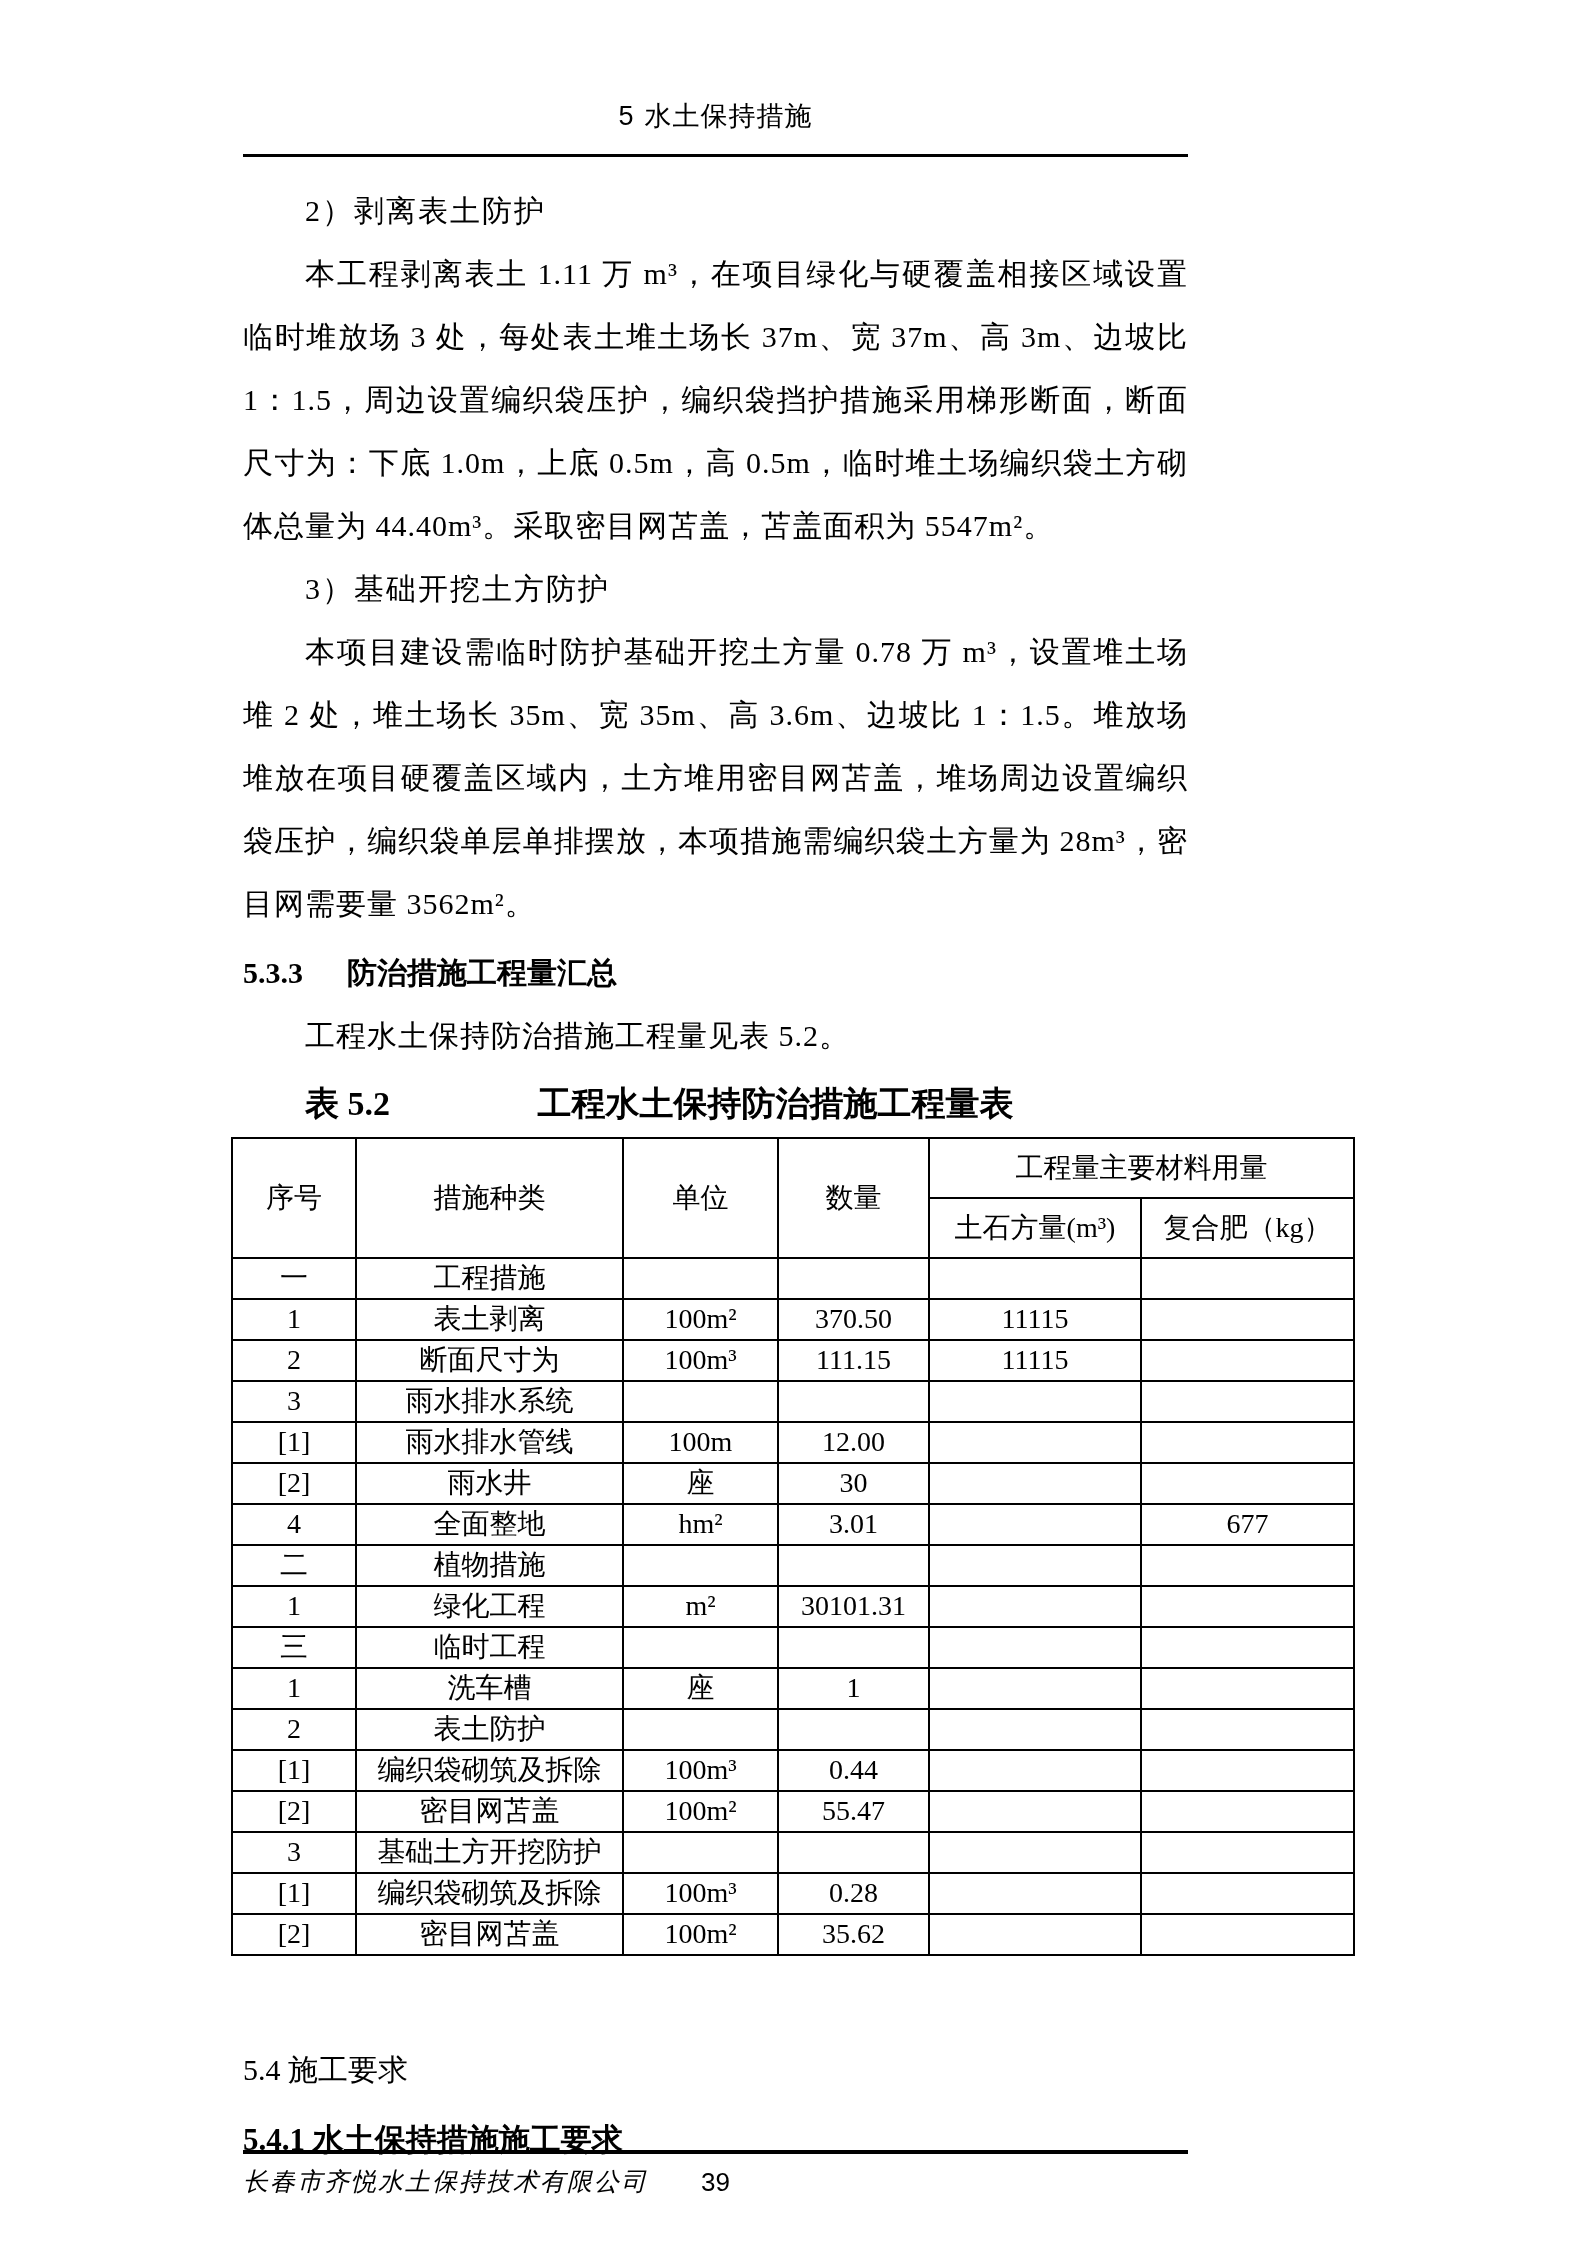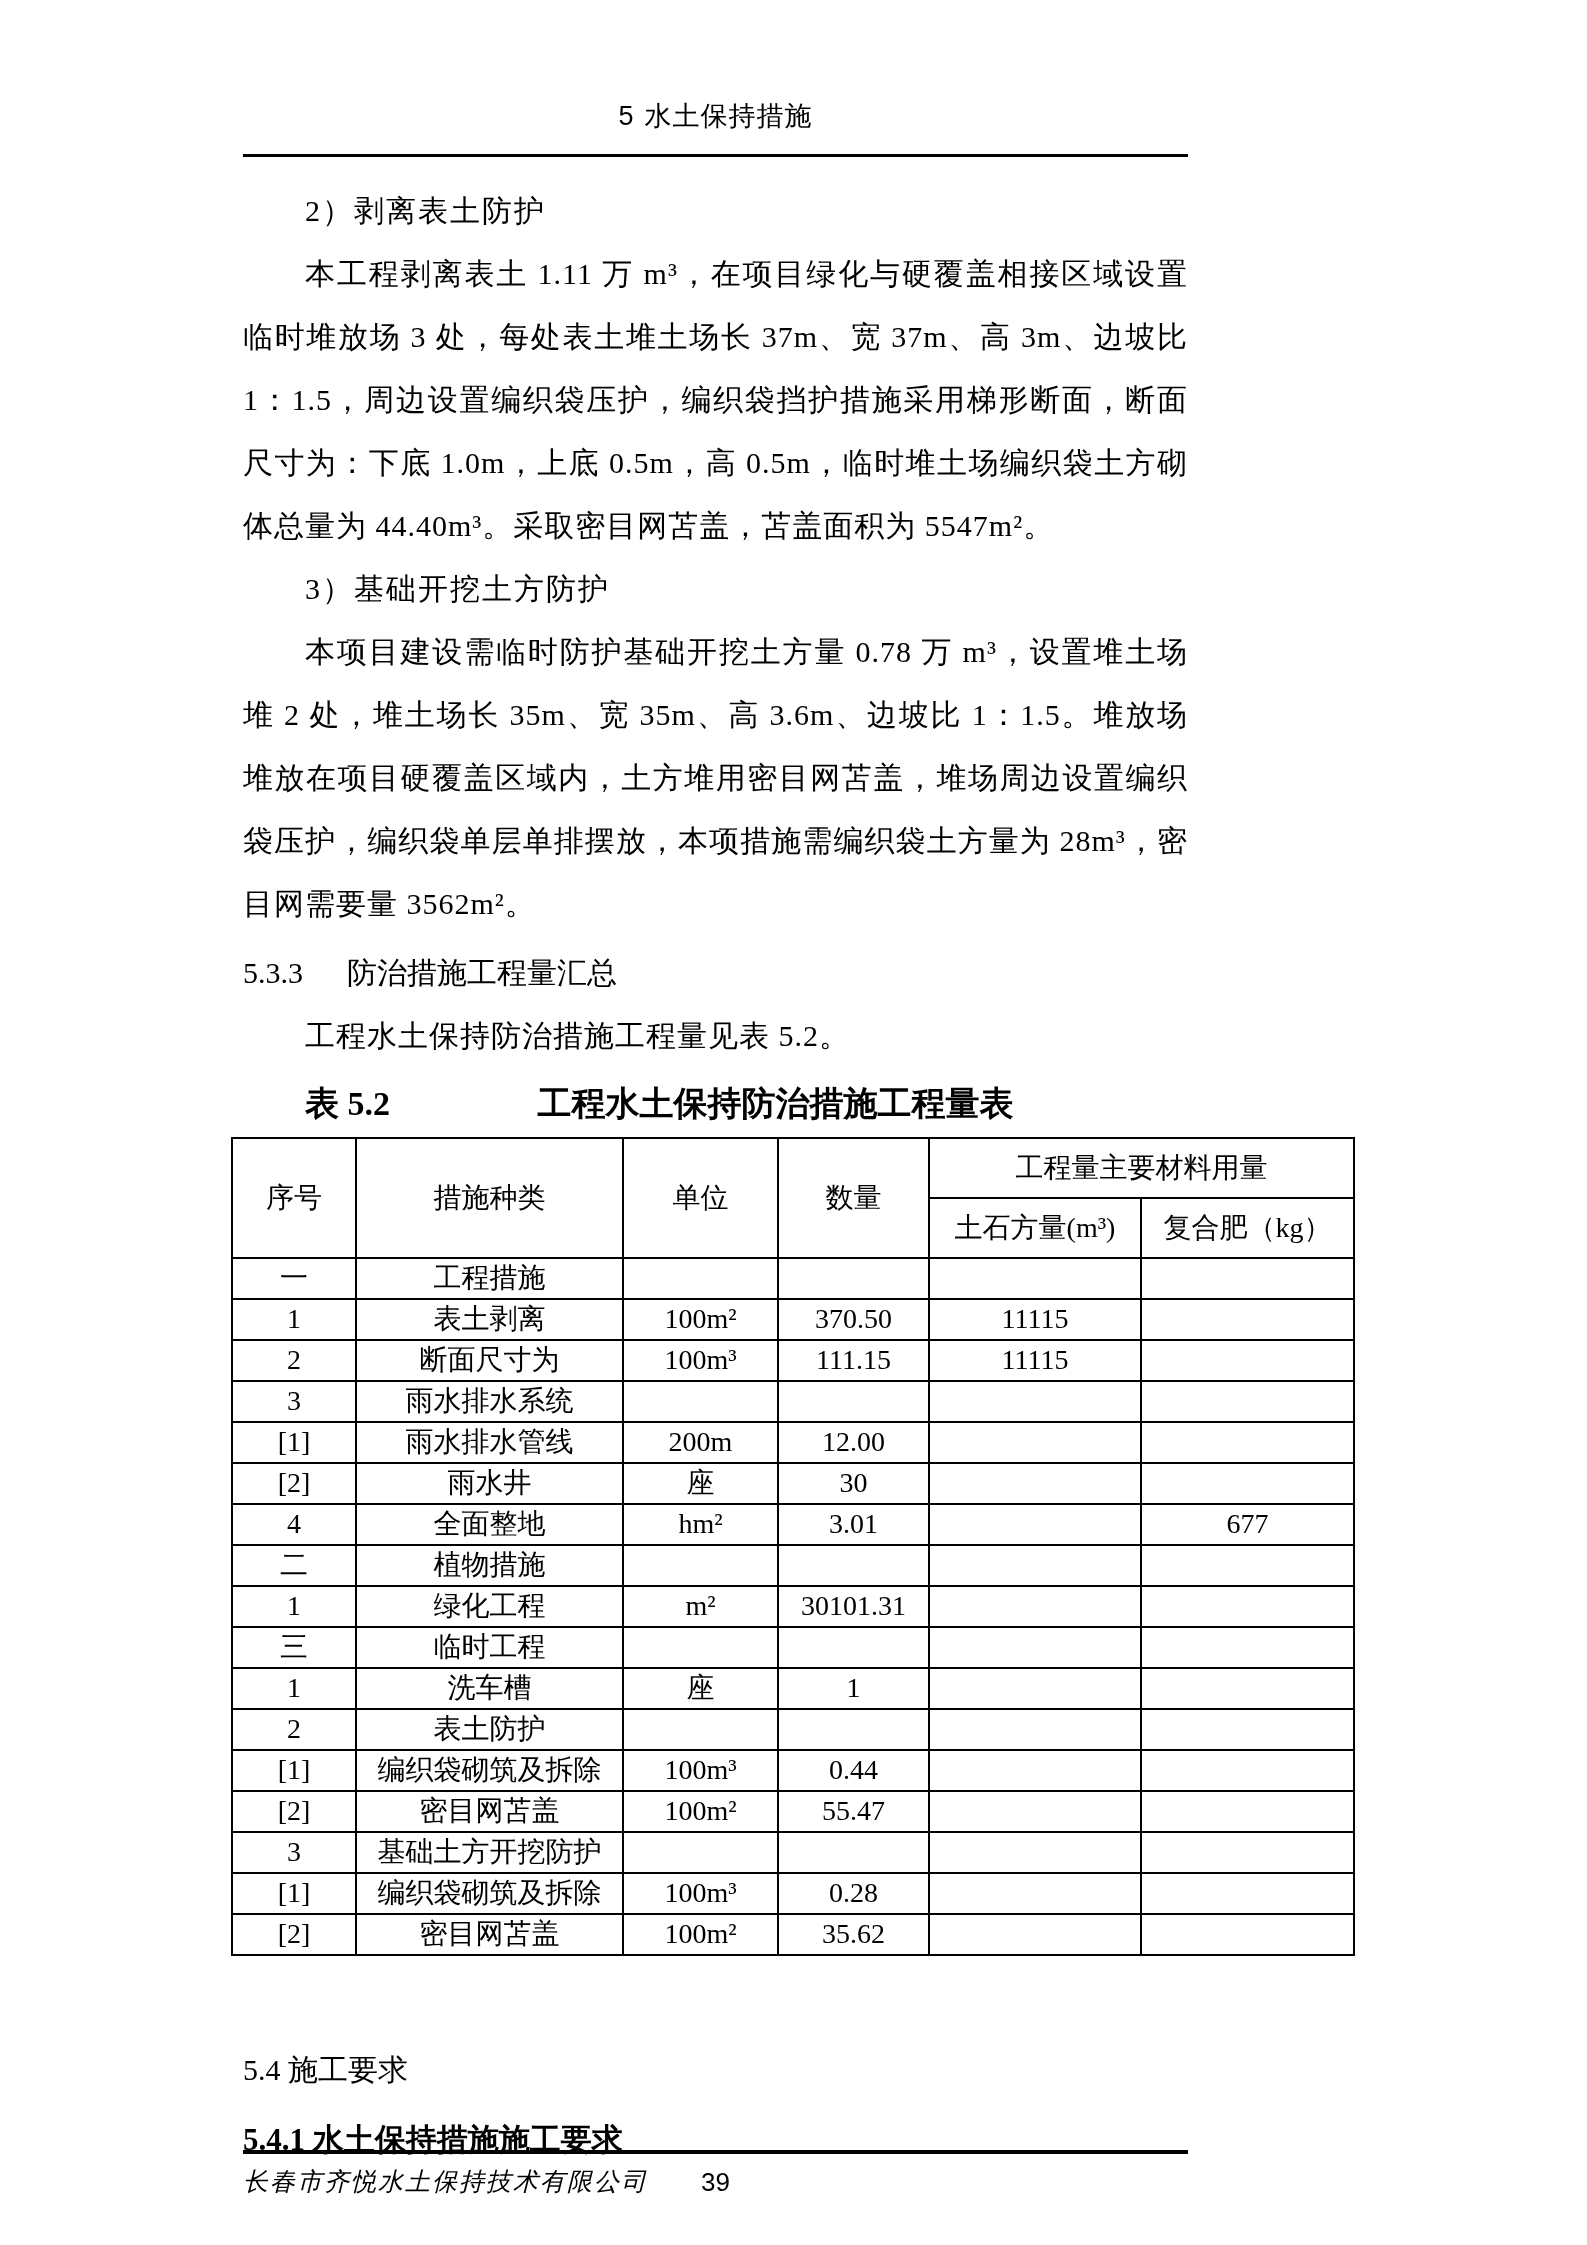--- a/index.html
+++ b/index.html
@@ -38,21 +38,21 @@
     margin: 0;
     font-size: 30px;
     line-height: 63px;
     text-indent: 62px;
     text-align: justify;
     letter-spacing: 1px;
   }
   .h533 {
     margin: 6px 0 0 0;
     font-size: 30px;
-    font-weight: normal;
+    font-weight: bold;
     line-height: 63px;
   }
   .h533 .sec-no { display: inline-block; margin-right: 44px; }
   .table-caption {
     position: relative;
     margin-top: 14px;
     height: 46px;
     line-height: 46px;
     font-size: 34px;
     font-weight: bold;
@@ -190,21 +190,21 @@
           <td>3</td>
           <td>雨水排水系统</td>
           <td></td>
           <td></td>
           <td></td>
           <td></td>
         </tr>
         <tr>
           <td>[1]</td>
           <td>雨水排水管线</td>
-          <td>200m</td>
+          <td>100m</td>
           <td>12.00</td>
           <td></td>
           <td></td>
         </tr>
         <tr>
           <td>[2]</td>
           <td>雨水井</td>
           <td>座</td>
           <td>30</td>
           <td></td>

